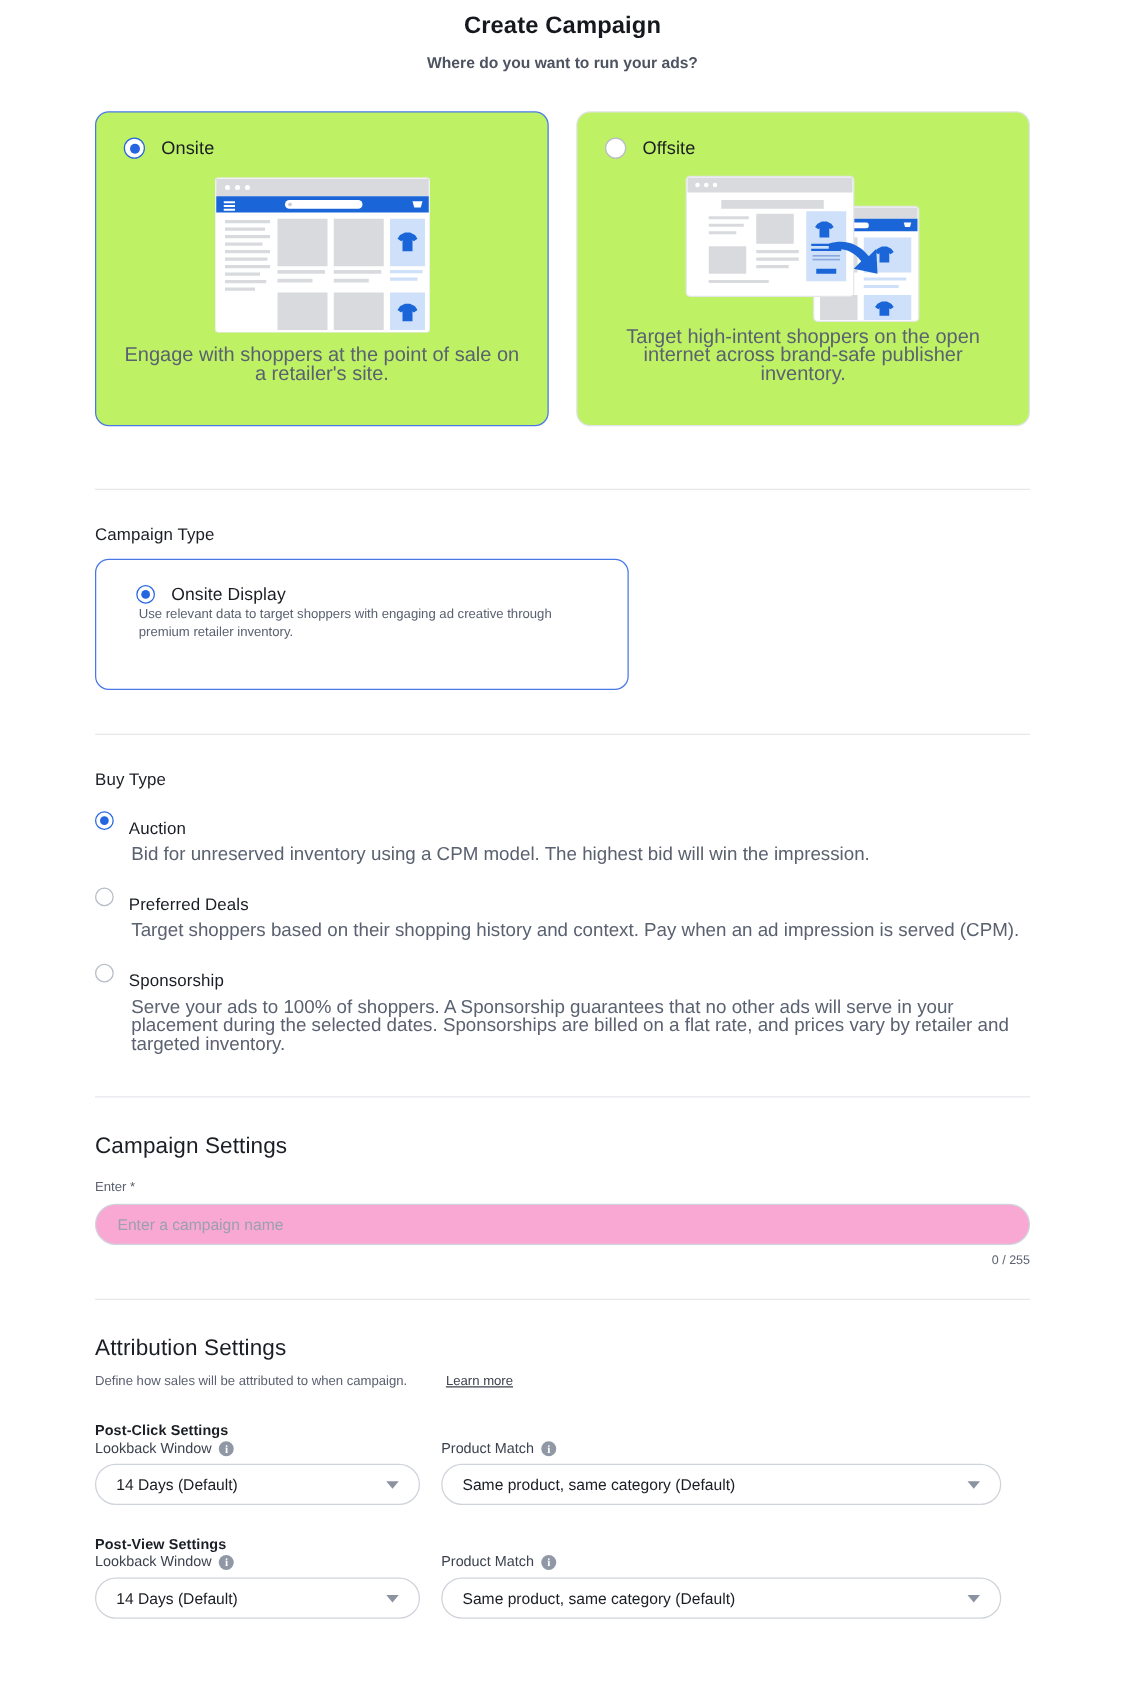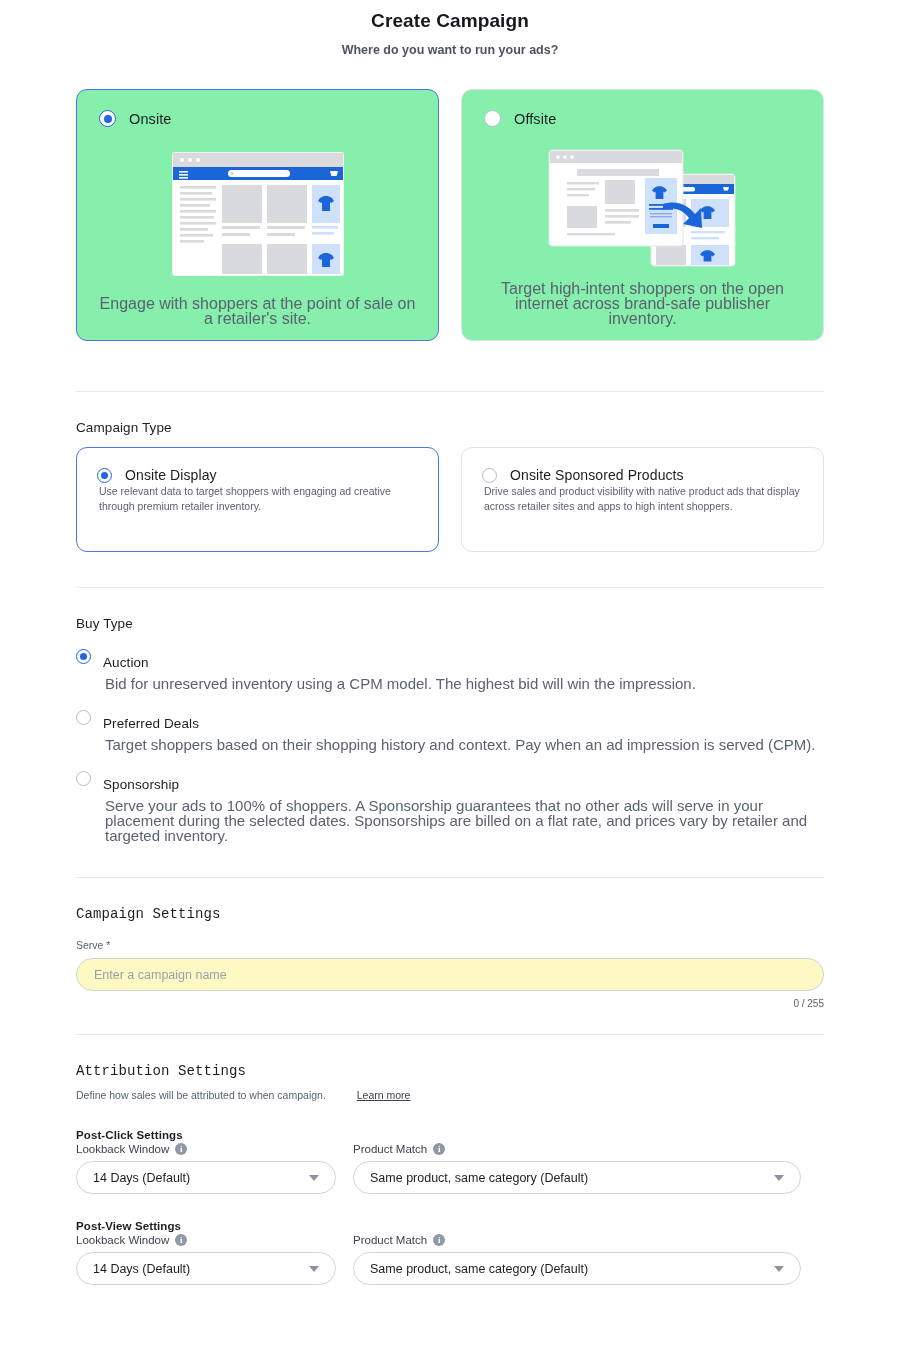--- a/index.html
+++ b/index.html
@@ -51,22 +51,22 @@
   .channel-row {
     display: flex;
     gap: 22px;
     margin-top: 30px;
   }
   .channel-card {
     width: 363px;
     height: 252px;
     border-radius: 11px;
     border: 1px solid #dfe2e7;
-    background: #86efac;
-    padding: 20px 18px 8px 18px;
+    background: #bef264;
+    padding: 20px 18px 27px 18px;
     display: flex;
     flex-direction: column;
     position: relative;
     cursor: pointer;
   }
   .channel-card.selected {
     border: 1.6px solid #4878e6;
   }
   .card-head {
     display: flex;
@@ -124,32 +124,31 @@
   
   .section { margin-top: 28px; }
   .section-title {
     font-size: 13.5px;
     font-weight: 400;
     color: #1b1e24;
     letter-spacing: .1px;
   }
   .section-title.bold {
     font-weight: 400;
-    font-size: 14px;
-    font-family: Liberation Mono, monospace;
+    font-size: 18px;
   }
 
   .type-row { display: flex; gap: 22px; margin-top: 12px; }
   .type-card {
     width: 427px;
     min-height: 105px;
     border-radius: 11px;
     border: 1px solid #dfe2e7;
     background: #fff;
-    padding: 19px 20px 18px 20px;
+    padding: 19px 20px 18px 32px;
     cursor: pointer;
   }
   .type-card.selected { border: 1.6px solid #4878e6; }
   .type-head { display: flex; align-items: center; gap: 13px; }
   .type-label {
     font-size: 14px;
     color: #1a1d23;
     letter-spacing: .1px;
   }
   .type-desc {
@@ -182,21 +181,21 @@
   .field-label {
     font-size: 10.5px;
     color: #5a6170;
     margin-top: 17px;
   }
   .text-input {
     width: 748px;
     height: 33px;
     border: 1px solid #cfd3da;
     border-radius: 17px;
-    background: #fef9c3;
+    background: #f9a8d4;
     margin-top: 7px;
     padding: 0 17px;
     font-family: "Liberation Sans", sans-serif;
     font-size: 12.5px;
     color: #1a1d23;
     outline: none;
   }
   .text-input::placeholder { color: #9aa0ac; }
   .counter {
     font-size: 10px;
@@ -406,27 +405,20 @@
       <div class="type-row">
 
         <div class="type-card selected">
           <div class="type-head">
             <span class="radio sm on"></span>
             <span class="type-label">Onsite Display</span>
           </div>
           <div class="type-desc">Use relevant data to target shoppers with engaging ad creative through premium retailer inventory.</div>
         </div>
 
-        <div class="type-card">
-          <div class="type-head">
-            <span class="radio sm"></span>
-            <span class="type-label">Onsite Sponsored Products</span>
-          </div>
-          <div class="type-desc">Drive sales and product visibility with native product ads that display across retailer sites and apps to high intent shoppers.</div>
-        </div>
       </div>
     </div>
   </div>
 
   <div style="height:35px"></div>
   <div class="divider"></div>
 
   <div class="content">
     <div class="section">
       <div class="section-title">Buy Type</div>
@@ -458,21 +450,21 @@
       </div>
     </div>
   </div>
 
   <div style="height:22px"></div>
   <div class="divider"></div>
 
   <div class="content">
     <div class="section">
       <div class="section-title bold">Campaign Settings</div>
-      <div class="field-label">Serve *</div>
+      <div class="field-label">Enter *</div>
       <input class="text-input" type="text" placeholder="Enter a campaign name" value="" style="">
       <div class="counter">0 / 255</div>
     </div>
   </div>
 
   <div style="height:25px"></div>
   <div class="divider"></div>
 
   <div class="content">
     <div class="section">

